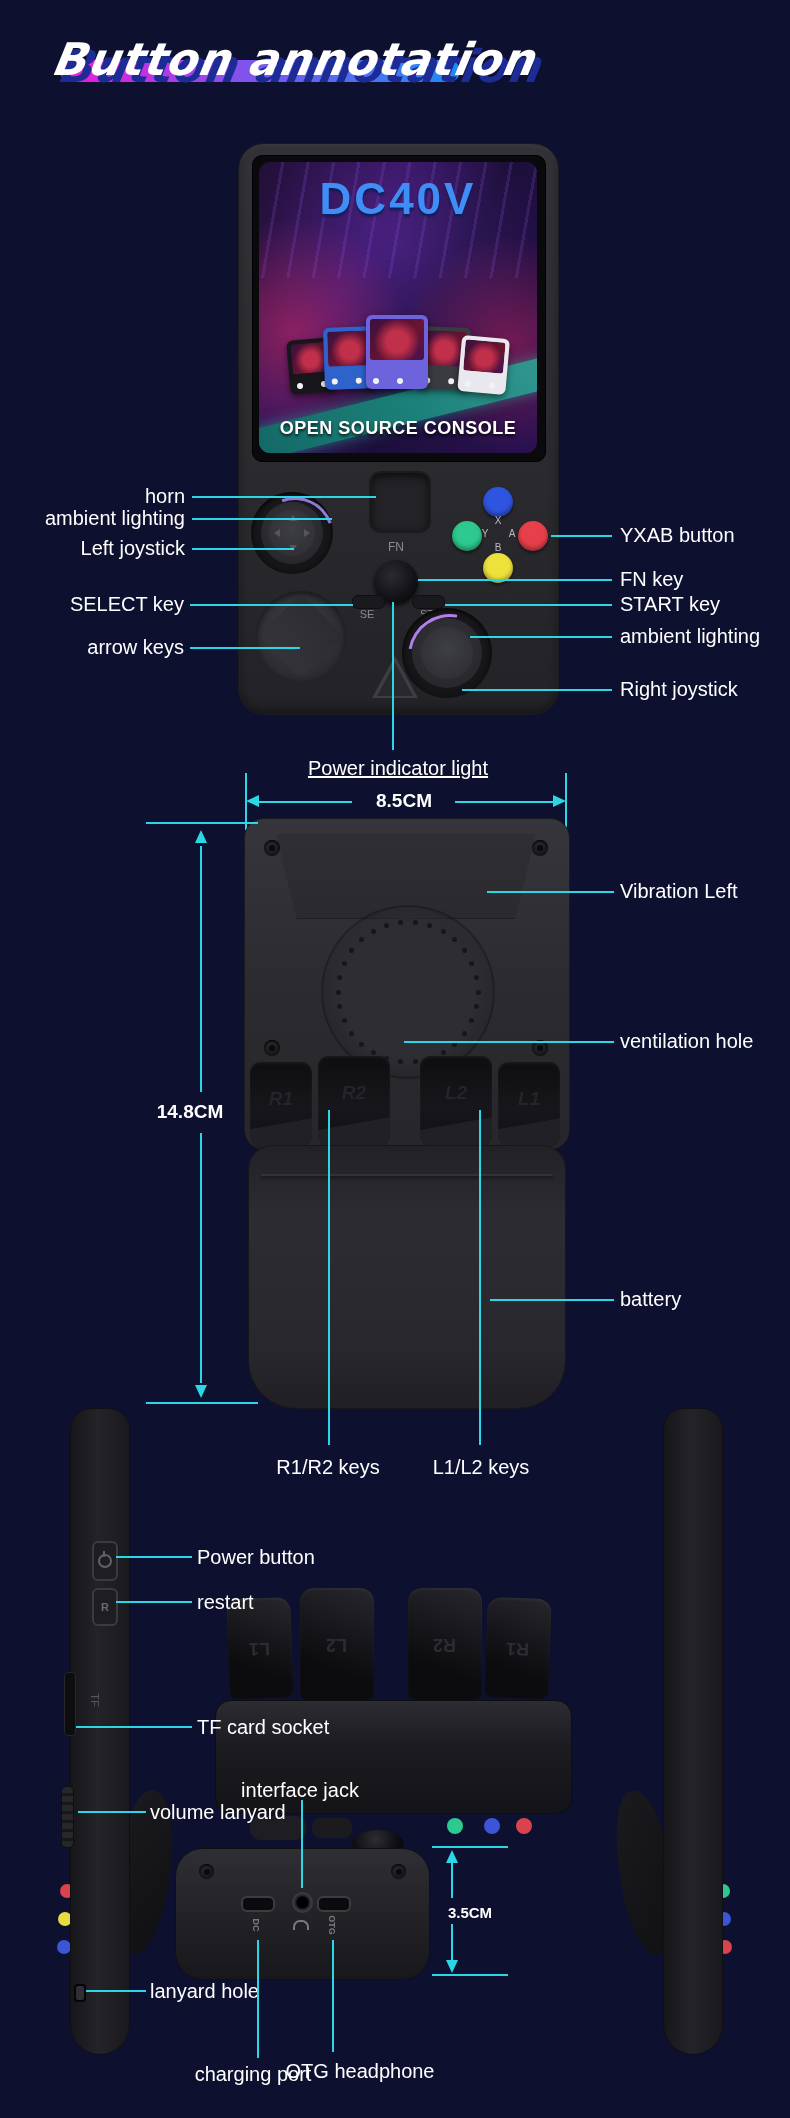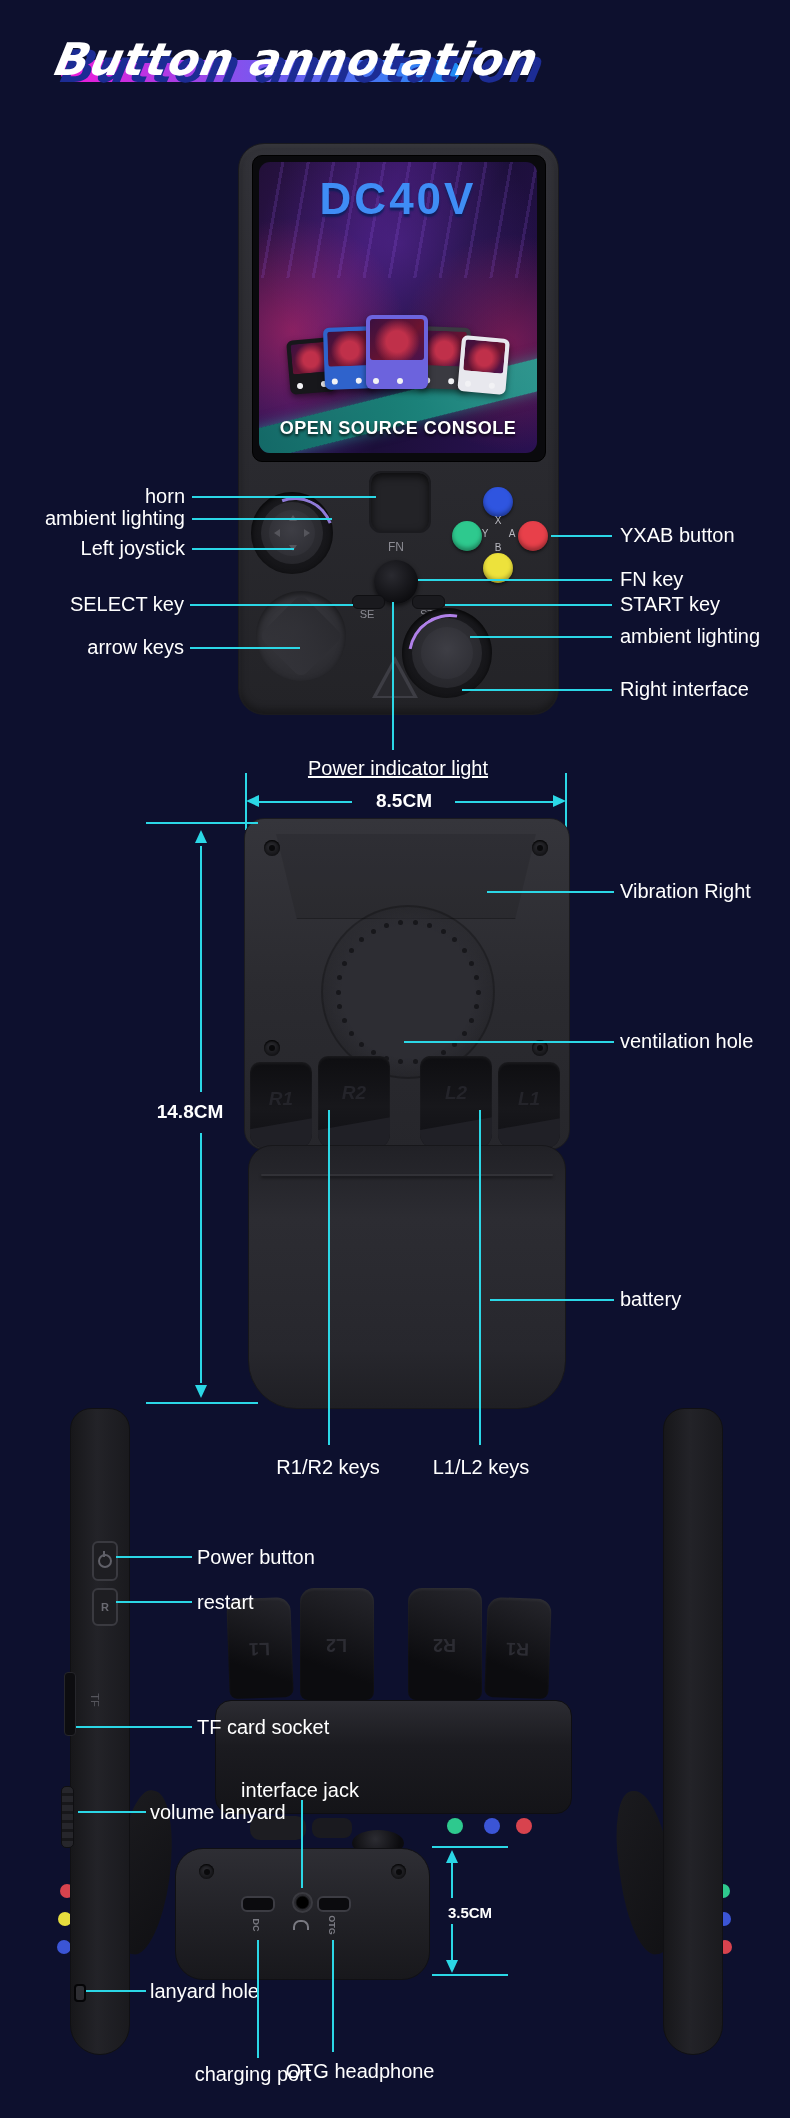--- a/index.html
+++ b/index.html
@@ -229,21 +229,21 @@
 
   <div class="label" style="right:605px;top:485px;">horn</div>
   <div class="label" style="right:605px;top:507px;">ambient lighting</div>
   <div class="label" style="right:605px;top:537px;">Left joystick</div>
   <div class="label" style="right:606px;top:593px;">SELECT key</div>
   <div class="label" style="right:606px;top:636px;">arrow keys</div>
   <div class="label" style="left:620px;top:524px;">YXAB button</div>
   <div class="label" style="left:620px;top:568px;">FN key</div>
   <div class="label" style="left:620px;top:593px;">START key</div>
   <div class="label" style="left:620px;top:625px;">ambient lighting</div>
-  <div class="label" style="left:620px;top:678px;">Right interface</div>
+  <div class="label" style="left:620px;top:678px;">Right joystick</div>
   <div class="label" style="left:398px;top:757px;transform:translateX(-50%);text-decoration:underline;">Power indicator light</div>
 
   <div class="tick" style="left:245px;top:773px;width:2px;height:57px;"></div>
   <div class="tick" style="left:565px;top:773px;width:2px;height:57px;"></div>
   <div class="arr left" style="left:246px;top:795px;"></div>
   <div class="lead" style="left:259px;top:801px;width:93px;"></div>
   <div class="lead" style="left:455px;top:801px;width:98px;"></div>
   <div class="arr right" style="left:553px;top:795px;"></div>
   <div class="label dim" style="left:404px;top:790px;transform:translateX(-50%);">8.5CM</div>
 
@@ -303,21 +303,21 @@
 
   <div class="tick" style="left:146px;top:822px;width:112px;height:2px;"></div>
   <div class="arr up" style="left:195px;top:830px;"></div>
   <div class="lead v" style="left:200px;top:846px;height:246px;"></div>
   <div class="label dim" style="left:190px;top:1101px;transform:translateX(-50%);">14.8CM</div>
   <div class="lead v" style="left:200px;top:1133px;height:250px;"></div>
   <div class="arr down" style="left:195px;top:1385px;"></div>
   <div class="tick" style="left:146px;top:1402px;width:112px;height:2px;"></div>
 
   <div class="lead" style="left:487px;top:891px;width:127px;"></div>
-  <div class="label" style="left:620px;top:880px;">Vibration Right</div>
+  <div class="label" style="left:620px;top:880px;">Vibration Left</div>
   <div class="lead" style="left:404px;top:1041px;width:210px;"></div>
   <div class="label" style="left:620px;top:1030px;">ventilation hole</div>
   <div class="lead" style="left:490px;top:1299px;width:124px;"></div>
   <div class="label" style="left:620px;top:1288px;">battery</div>
 
   <div class="lead v" style="left:328px;top:1110px;height:335px;"></div>
   <div class="lead v" style="left:479px;top:1110px;height:335px;"></div>
   <div class="label" style="left:328px;top:1456px;transform:translateX(-50%);">R1/R2 keys</div>
   <div class="label" style="left:481px;top:1456px;transform:translateX(-50%);">L1/L2 keys</div>
 

